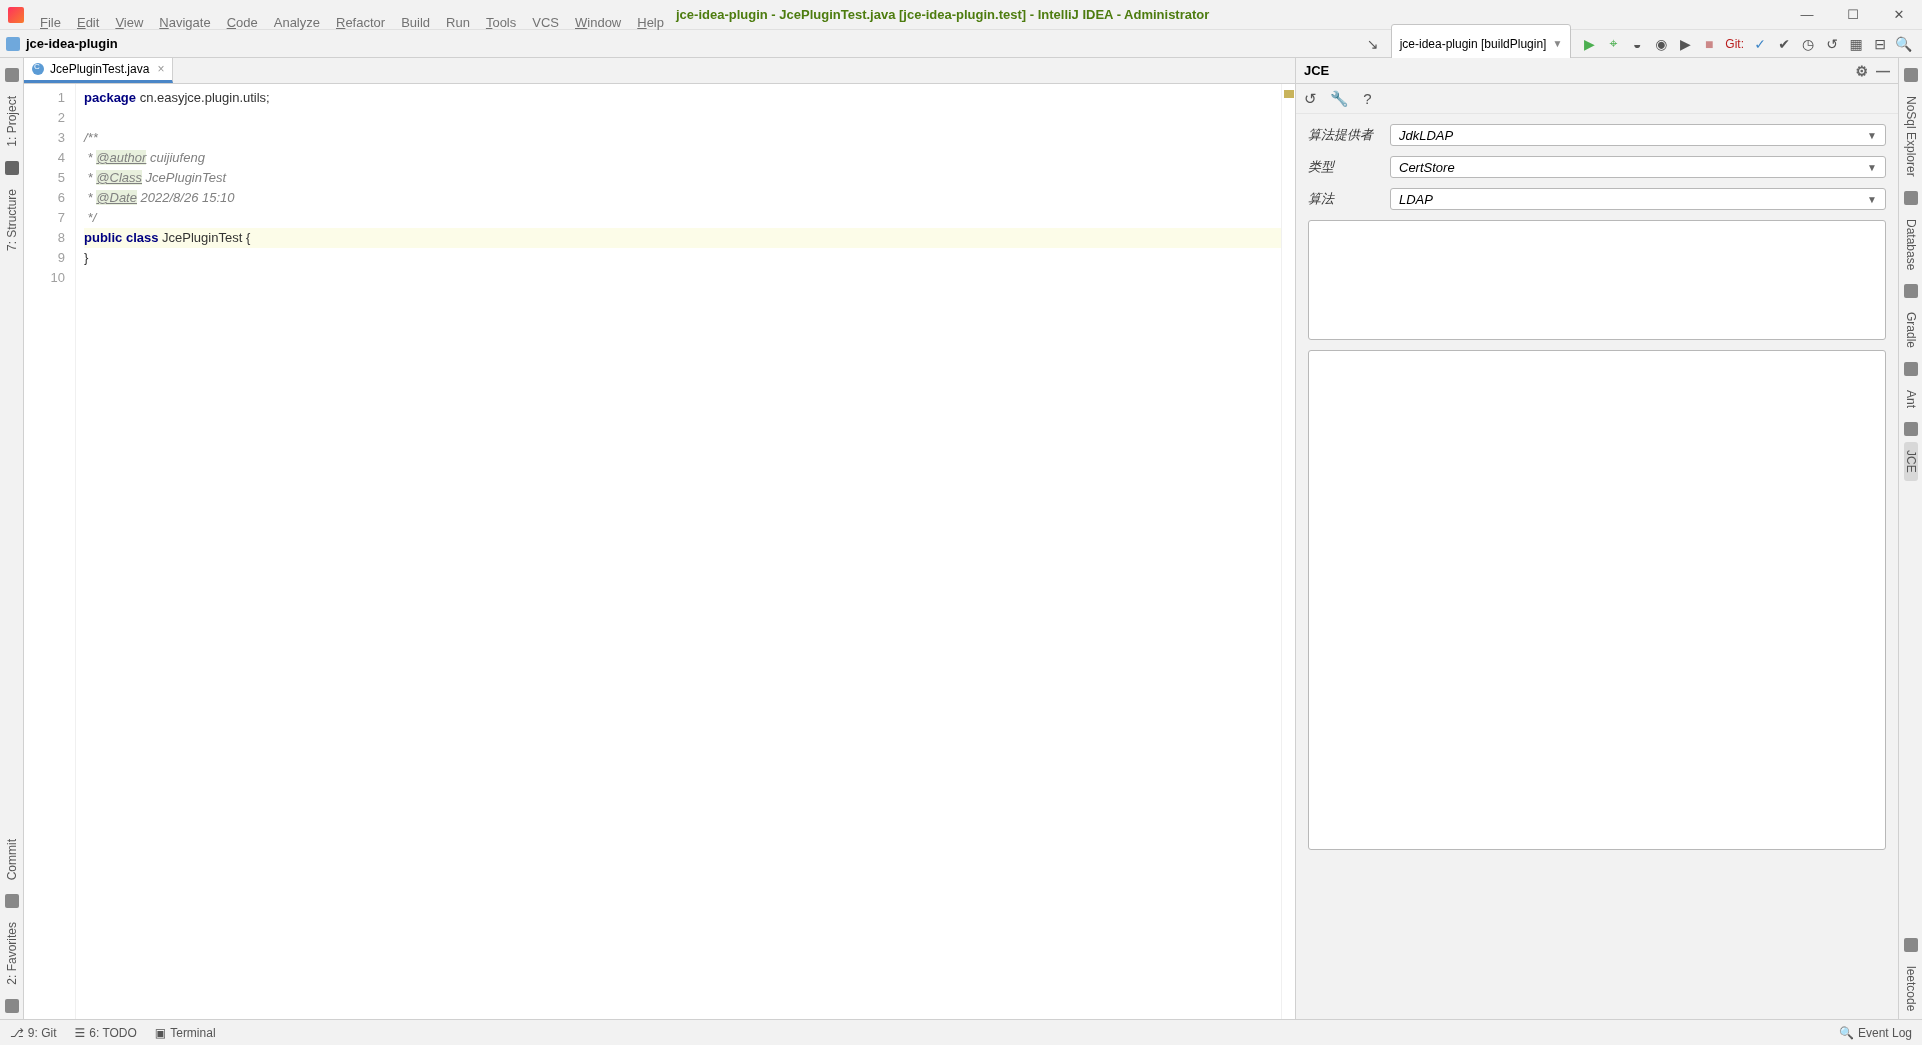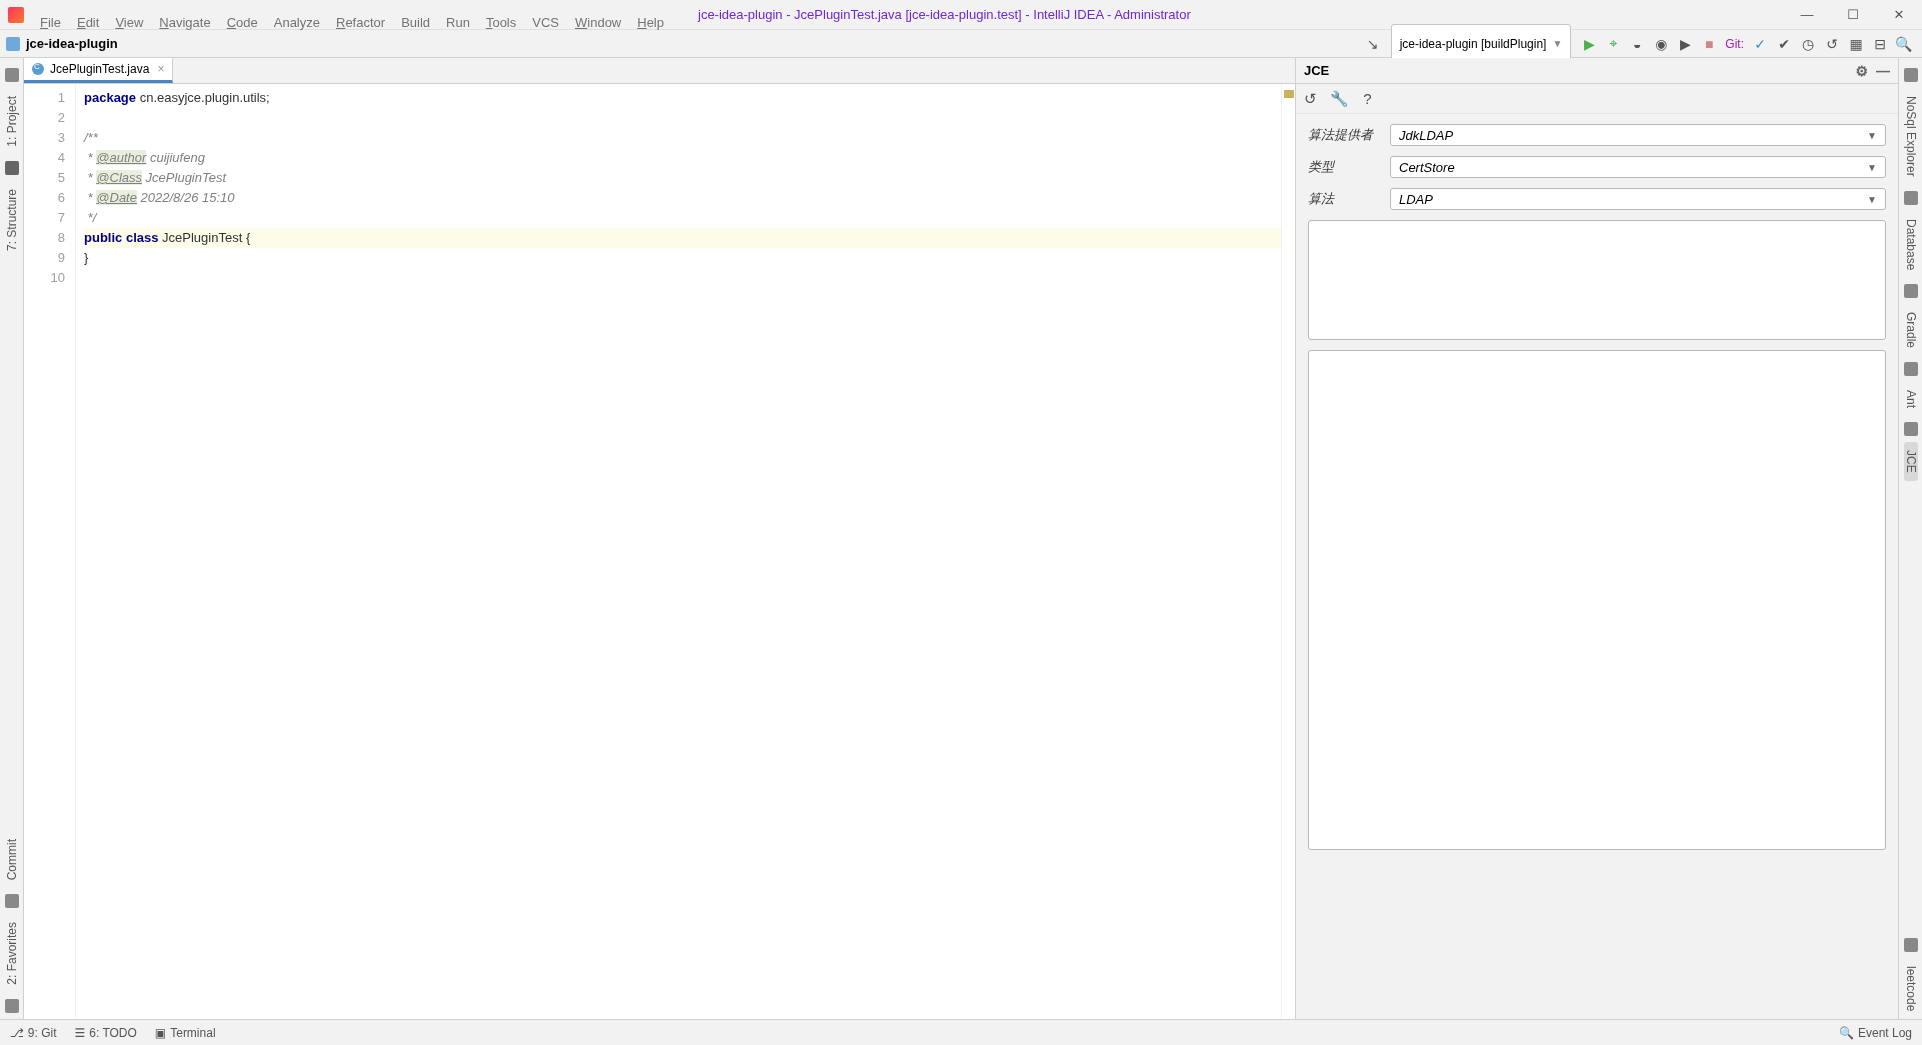--- a/index.html
+++ b/index.html
@@ -2,33 +2,33 @@
 <html><head>
 <meta charset="utf-8">
 <style>
 * { margin: 0; padding: 0; box-sizing: border-box; font-family: "Segoe UI", Arial, sans-serif; }
 html, body { width: 1922px; height: 1045px; overflow: hidden; background: #f2f2f2; }
 .title-bar { height: 30px; display: flex; align-items: center; background: #f2f2f2; border-bottom: 1px solid #e0e0e0; font-size: 13px; }
 .app-icon { width: 16px; height: 16px; margin: 0 8px; background: linear-gradient(135deg,#fe315d,#f87c2d); border-radius: 2px; }
 .menus { display: flex; }
 .menus span { padding: 0 8px; color: #737373; cursor: default; margin-top: 16px; }
 .menus span u { text-decoration: underline; }
-.title-text { margin-left: 26px; color: #6d28d9; }
+.title-text { margin-left: 4px; color: #4d7c0f; font-weight: bold; }
 .win-controls { margin-left: auto; display: flex; }
 .win-controls span { width: 46px; text-align: center; color: #555; font-size: 13px; line-height: 30px; }
 .toolbar { height: 28px; display: flex; align-items: center; background: #f2f2f2; border-bottom: 1px solid #d0d0d0; padding: 0 6px; font-size: 12px; }
 .breadcrumb-icon { width: 14px; height: 14px; margin-right: 6px; background: #6fa8dc; border-radius: 2px; display: inline-block; }
 .toolbar .spacer { flex: 1; }
 .toolbar .icon-btn { width: 24px; height: 24px; display: flex; align-items: center; justify-content: center; color: #555; font-size: 14px; }
 .toolbar .icon-btn.play { color: #4caf50; }
 .toolbar .icon-btn.bug { color: #4caf50; }
 .toolbar .icon-btn.stop { color: #c88; }
 .run-config { border: 1px solid #c5c5c5; border-radius: 3px; padding: 12px 8px; margin: 0 6px; display: flex; align-items: center; gap: 6px; background: #fff; }
 .run-config .tri { color: #888; font-size: 10px; }
-.git-label { margin: 0 4px; color: #a21caf; }
+.git-label { margin: 0 4px; color: #b91c1c; }
 .main-area { display: flex; height: 961px; }
 .left-strip { width: 24px; background: #f2f2f2; border-right: 1px solid #d0d0d0; display: flex; flex-direction: column; align-items: center; padding-top: 4px; font-size: 12px; }
 .left-strip .vertical { writing-mode: vertical-rl; transform: rotate(180deg); padding: 8px 0; color: #555; }
 .left-strip .ibox { width: 14px; height: 14px; margin: 6px 0; background: #888; border-radius: 2px; }
 .right-strip { width: 24px; background: #f2f2f2; border-left: 1px solid #d0d0d0; display: flex; flex-direction: column; align-items: center; padding-top: 4px; font-size: 12px; }
 .right-strip .vertical { writing-mode: vertical-rl; padding: 8px 0; color: #555; }
 .right-strip .vertical.active { background: #d8d8d8; border-radius: 3px; }
 .right-strip .ibox { width: 14px; height: 14px; margin: 6px 0; background: #888; border-radius: 2px; }
 .editor-region { flex: 1; display: flex; flex-direction: column; background: #fff; }
 .tabs { height: 26px; display: flex; align-items: stretch; background: #f2f2f2; border-bottom: 1px solid #d0d0d0; }

